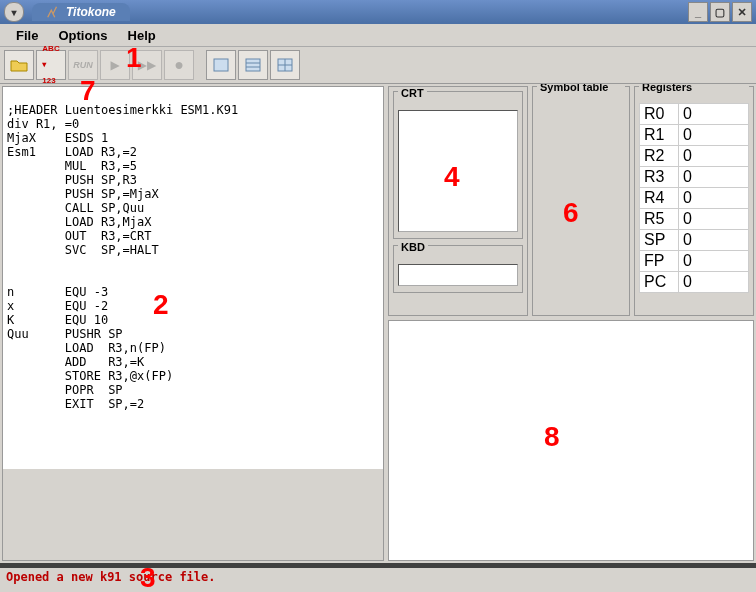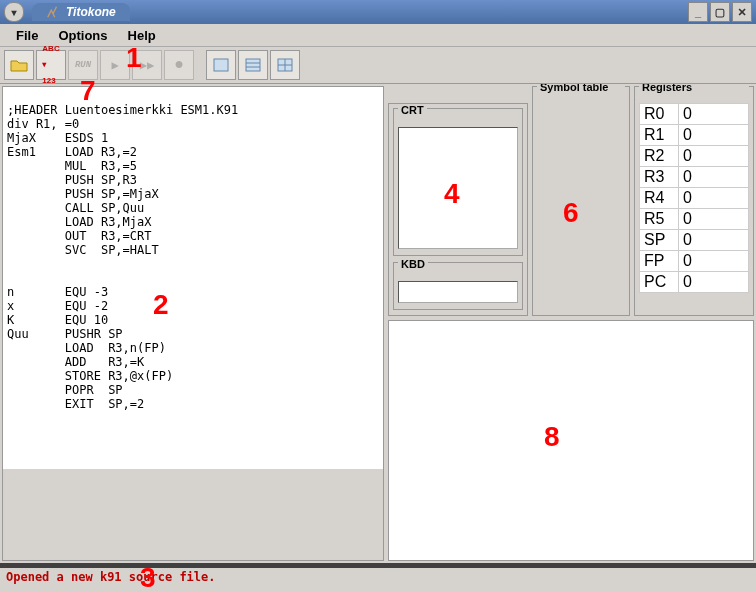--- a/index.html
+++ b/index.html
@@ -7,30 +7,30 @@
 .titlebar{height:24px;background:linear-gradient(#6b8fc8,#4a6fa5);display:flex;align-items:center;color:#fff;font-weight:bold;padding:0 4px;}
 .sysbtn{width:18px;height:18px;background:#d6d3ce;border:1px solid #888;border-radius:9px;display:flex;align-items:center;justify-content:center;font-size:10px;color:#333;margin-right:2px;}
 .title-tab{background:#5a7fb5;border-radius:8px 8px 0 0;padding:2px 14px;margin-left:6px;display:flex;align-items:center;gap:6px;font-style:italic;}
 .title-tab svg{width:14px;height:14px;}
 .spacer{flex:1;}
 .winbtn{width:18px;height:18px;background:#d6d3ce;border:1px solid #888;margin-left:2px;display:flex;align-items:center;justify-content:center;font-size:11px;color:#333;}
 .menubar{height:22px;background:#d6d3ce;border-bottom:1px solid #aaa;display:flex;align-items:center;padding:0 6px;}
 .menuitem{padding:2px 10px;font-weight:bold;font-size:13px;}
 .toolbar{height:32px;background:#d6d3ce;border-bottom:1px solid #999;display:flex;align-items:center;padding:2px 4px;gap:2px;}
 .tbtn{width:28px;height:28px;border:1px solid #999;background:#e8e5e0;display:flex;align-items:center;justify-content:center;}
-.tbtn.dis{opacity:.5;font-family:Liberation Mono, monospace;}
+.tbtn.dis{opacity:.5;}
 .tbtn-gap{width:8px;}
 .content{flex:1;display:flex;gap:4px;padding:2px;overflow:hidden;}
 .leftcol{width:380px;display:flex;flex-direction:column;border:1px solid #999;background:#d6d3ce;}
 .codearea{background:#fff;font-family:monospace;font-size:12px;white-space:pre;padding:16px 4px;position:relative;height:350px;overflow:hidden;}
 .left-filler{flex:1;background:#d6d3ce;}
 .rightcol{flex:1;display:flex;flex-direction:column;gap:4px;}
 .rtop{display:flex;gap:4px;height:230px;}
 .panel{border:1px solid #999;background:#d6d3ce;padding:4px;display:flex;flex-direction:column;}
-.crtkbd{width:130px;margin-top:17px;}
+.crtkbd{width:130px;}
 .fs{border:1px solid #999;padding:4px 4px 6px;margin:0;position:relative;}
 .fs-label{position:relative;top:-10px;background:#d6d3ce;padding:0 3px;font-size:11px;font-weight:bold;}
 .crt-box{background:#fff;height:120px;border:1px inset #aaa;position:relative;}
 .kbd-box{margin-top:6px;}
 .kbd-in{width:100%;height:22px;background:#fff;border:1px inset #aaa;box-sizing:border-box;}
 .kbd-btn{width:100%;height:22px;margin-top:4px;background:#d6d3ce;border:1px solid #999;color:#888;font-size:11px;}
 .symtab{flex:1;position:relative;}
 .sym-head{font-size:11px;font-weight:bold;position:relative;top:-10px;background:#d6d3ce;padding:0 3px;}
 .regs{width:110px;}
 .regtable{width:100%;border-collapse:collapse;background:#fff;font-size:16px;}

